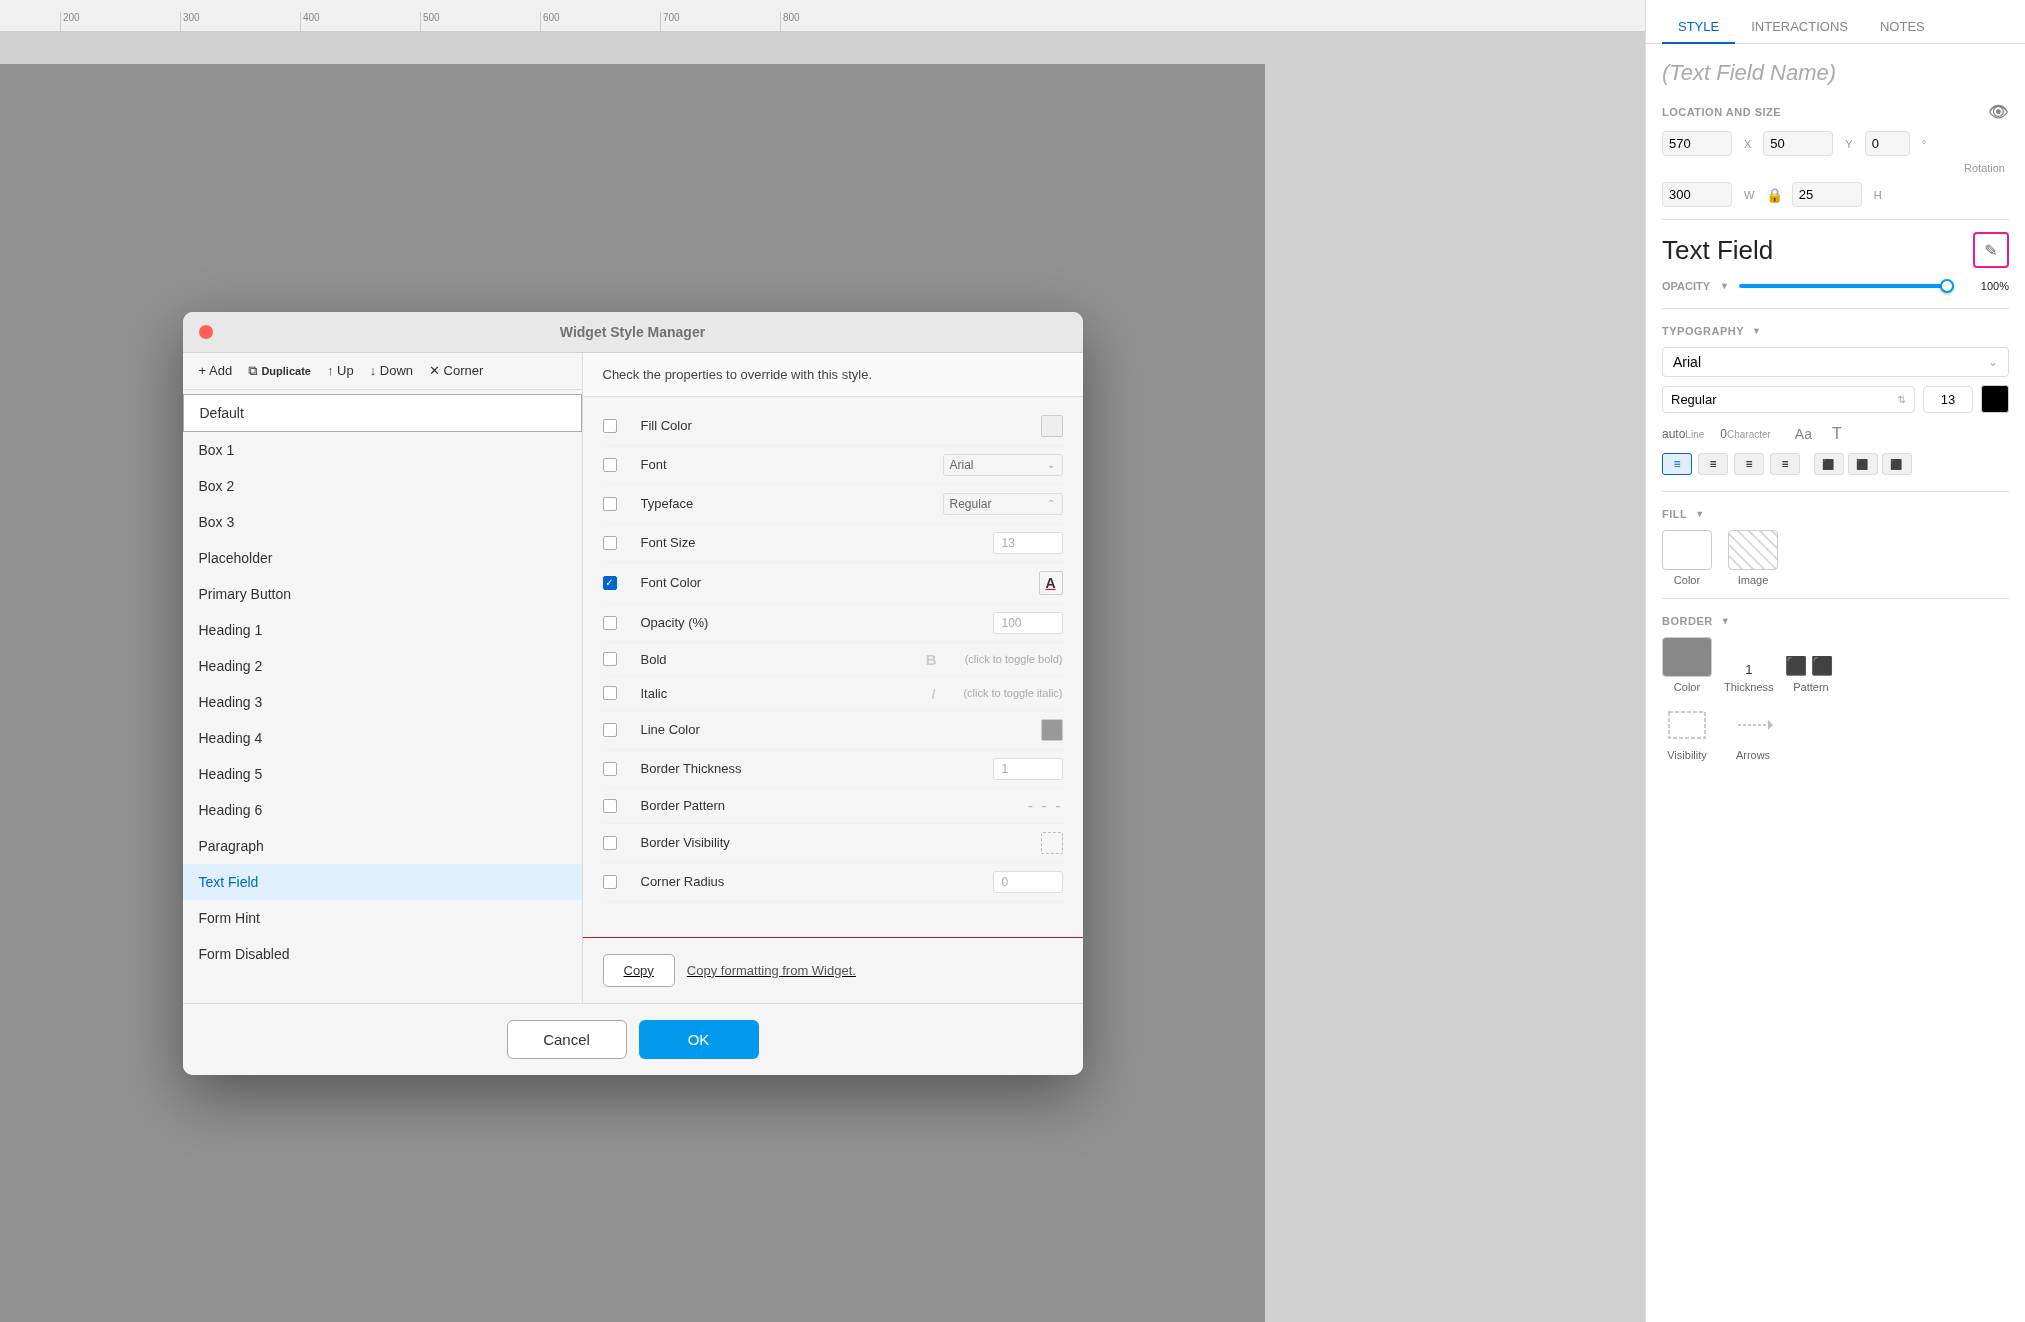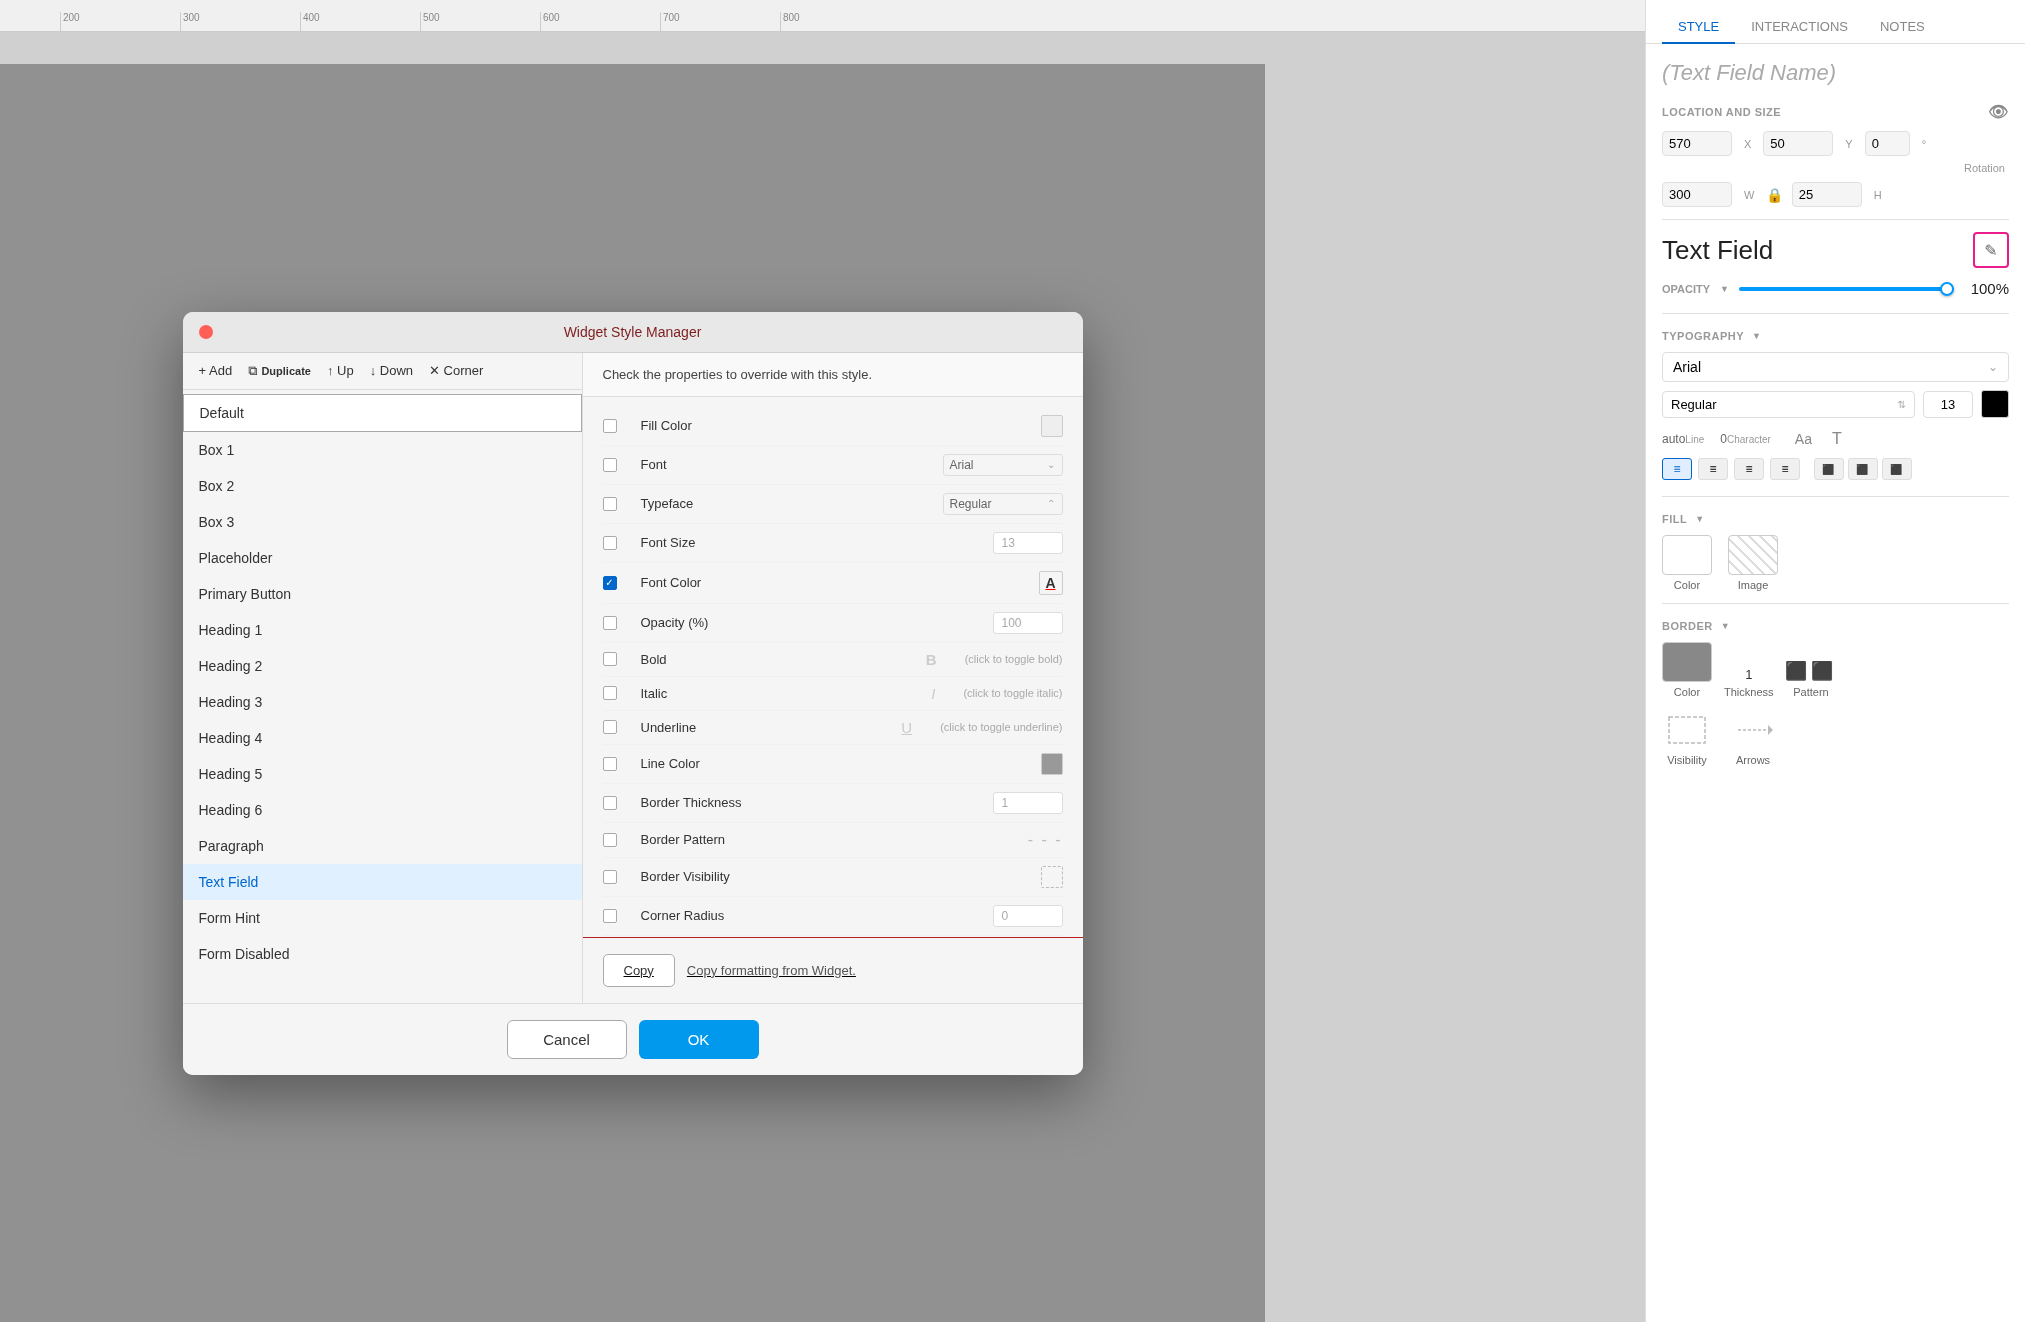--- a/index.html
+++ b/index.html
@@ -192,21 +192,21 @@
       background: white;
       border: 2px solid #0099ff;
       border-radius: 50%;
       position: absolute;
       right: 0;
       top: -5px;
       box-shadow: 0 1px 3px rgba(0,0,0,0.3);
     }
 
     .opacity-value {
-      font-size: 15px;
+      font-size: 11px;
       color: #222;
       width: 45px;
       text-align: right;
     }
 
     .font-dropdown {
       border: 1px solid #ddd;
       border-radius: 4px;
       padding: 6px 10px;
       font-size: 14px;
@@ -432,22 +432,22 @@
       height: 14px;
       background: #ff5f57;
       border-radius: 50%;
       position: absolute;
       left: 16px;
       cursor: pointer;
     }
 
     .dialog-title {
       font-size: 14px;
-      color: #7f1d1d;
-      font-weight: 400;
+      color: #737373;
+      font-weight: 700;
     }
 
     .dialog-body {
       display: flex;
       height: 650px;
     }
 
     
     .dialog-left {
       width: 400px;
@@ -827,26 +827,20 @@
               <span style="color:#aaa;font-size:11px;margin-left:4px;">(click to toggle bold)</span>
             </div>
 
             <div class="prop-row">
               <div class="prop-checkbox"></div>
               <span class="prop-label">Italic</span>
               <span style="color:#ccc;font-size:15px;font-style:italic;">I</span>
               <span style="color:#aaa;font-size:11px;margin-left:4px;">(click to toggle italic)</span>
             </div>
 
-            <div class="prop-row">
-              <div class="prop-checkbox"></div>
-              <span class="prop-label">Underline</span>
-              <span style="color:#ccc;font-size:15px;text-decoration:underline;">U</span>
-              <span style="color:#aaa;font-size:11px;margin-left:4px;">(click to toggle underline)</span>
-            </div>
 
             <div class="prop-row">
               <div class="prop-checkbox"></div>
               <span class="prop-label">Line Color</span>
               <div style="width:22px;height:22px;background:#999;border:1px solid #ccc;border-radius:2px;"></div>
             </div>
 
             <div class="prop-row">
               <div class="prop-checkbox"></div>
               <span class="prop-label">Border Thickness</span>

